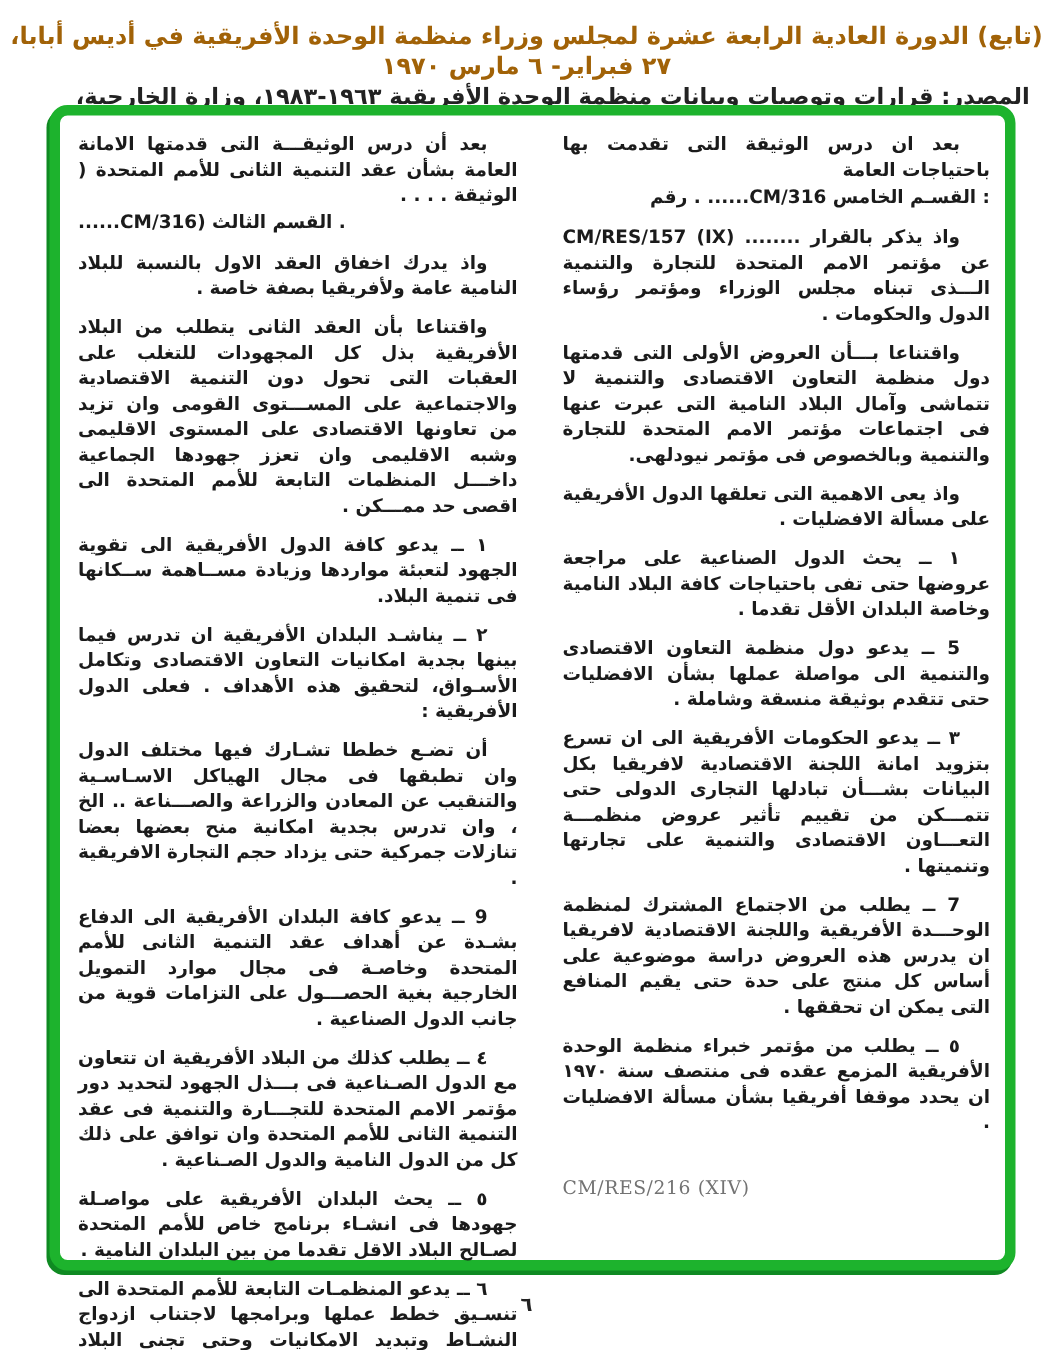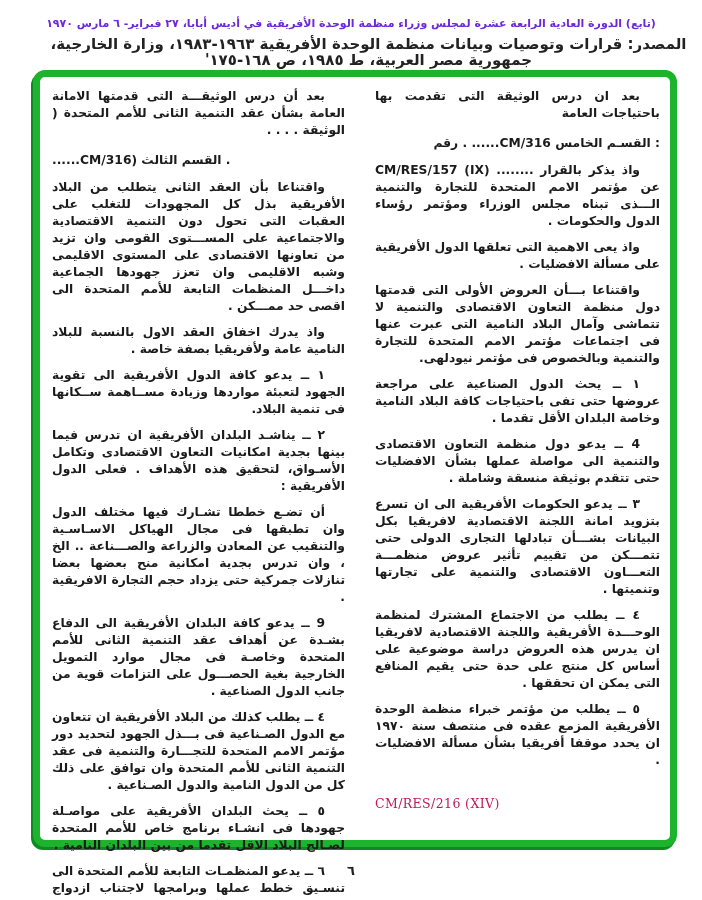--- a/index.html
+++ b/index.html
@@ -8,22 +8,22 @@
     width:702px;height:900px;
     margin:0 auto;
     background:#ffffff;
     font-family:"DejaVu Sans", sans-serif;
     color:#141414;
     overflow:hidden;
   }
   
   .hdr{position:absolute;top:14px;left:0;right:0;text-align:center;direction:rtl;}
   .hdr-line1{
-    font-size:11px;font-weight:bold;letter-spacing:0;
-    color:#6d28d9;line-height:20px;
+    font-size:16px;font-weight:bold;letter-spacing:0;
+    color:#a16207;line-height:20px;
   }
   .hdr-line2{
     font-size:15px;font-weight:bold;color:#222;line-height:16px;margin-top:2px;padding-left:35px;
   }
   
   .frame{
     position:absolute;left:33px;top:70px;
     width:644px;height:777px;
     box-sizing:border-box;
     border:7px solid #1db32d;
@@ -33,28 +33,28 @@
     display:flex;
     direction:rtl;              
     gap:30px;
     padding:11px 10px 8px 12px;
   }
   .col{direction:rtl;font-size:12.3px;line-height:17px;font-weight:bold;color:#1b1b1b;}
   .col-right{width:285px;flex:0 0 285px;}
   .col-left{width:293px;flex:0 0 293px;}
   
   .blk{margin:0 0 9px 0;text-align:justify;direction:rtl;text-indent:20px;}
-  .p-open{margin-bottom:13px;}
+  .p-open{margin-bottom:1px;}
   .ltr-right{direction:ltr;text-align:right;text-indent:0;margin-bottom:10px;}
   .ltr-center{direction:ltr;text-align:left;text-indent:0;margin-bottom:10px;}
   .code{
     direction:ltr;text-align:left;text-indent:0;
     font-family:"DejaVu Serif", serif;font-weight:normal;
     font-size:12.5px;letter-spacing:.4px;
-    margin:26px 0 16px 0;color:#be185d;
+    margin:26px 0 16px 0;color:#737373;
   }
   
   .pagenum{
     position:absolute;bottom:22px;left:0;right:0;
     text-align:center;font-size:13px;font-weight:bold;color:#222;
   }
 </style>
 </head>
 <body>
 
@@ -63,34 +63,34 @@
   <header class="hdr">
     <div class="hdr-line1">(تابع) الدورة العادية الرابعة عشرة لمجلس وزراء منظمة الوحدة الأفريقية في أديس أبابا، ٢٧ فبراير- ٦ مارس ١٩٧٠</div>
     <div class="hdr-line2">المصدر: قرارات وتوصيات وبيانات منظمة الوحدة الأفريقية ١٩٦٣-١٩٨٣، وزارة الخارجية، جمهورية مصر العربية، ط ١٩٨٥، ص ١٦٨-١٧٥'</div>
   </header>
 
   <main class="frame" style="border-color: rgb(29, 179, 45); box-shadow: rgb(15, 138, 34) -2px 3px 0px 0px;">
     <section class="col col-right" id="col-right">
         <p class="blk p-open">بعد ان درس الوثيقة التى تقدمت بها باحتياجات العامة</p>
         <p class="blk ltr-right">رقم . ......CM/316 القسـم الخامس :</p>
         <p class="blk p">واذ يذكر بالقرار ........ CM/RES/157 (IX) عن مؤتمر الامم المتحدة للتجارة والتنمية الـــذى تبناه مجلس الوزراء ومؤتمر رؤساء الدول والحكومات .</p>
+        <p class="blk p">واقتناعا بـــأن العروض الأولى التى قدمتها دول منظمة التعاون الاقتصادى والتنمية لا تتماشى وآمال البلاد النامية التى عبرت عنها فى اجتماعات مؤتمر الامم المتحدة للتجارة والتنمية وبالخصوص فى مؤتمر نيودلهى.</p>
         <p class="blk p">واذ يعى الاهمية التى تعلقها الدول الأفريقية على مسألة الافضليات .</p>
-        <p class="blk p">واقتناعا بـــأن العروض الأولى التى قدمتها دول منظمة التعاون الاقتصادى والتنمية لا تتماشى وآمال البلاد النامية التى عبرت عنها فى اجتماعات مؤتمر الامم المتحدة للتجارة والتنمية وبالخصوص فى مؤتمر نيودلهى.</p>
         <p class="blk p">١ ــ يحث الدول الصناعية على مراجعة عروضها حتى تفى باحتياجات كافة البلاد النامية وخاصة البلدان الأقل تقدما .</p>
-        <p class="blk p">4 ــ يدعو دول منظمة التعاون الاقتصادى والتنمية الى مواصلة عملها بشأن الافضليات حتى تتقدم بوثيقة منسقة وشاملة .</p>
+        <p class="blk p">5 ــ يدعو دول منظمة التعاون الاقتصادى والتنمية الى مواصلة عملها بشأن الافضليات حتى تتقدم بوثيقة منسقة وشاملة .</p>
         <p class="blk p">٣ ــ يدعو الحكومات الأفريقية الى ان تسرع بتزويد امانة اللجنة الاقتصادية لافريقيا بكل البيانات بشـــأن تبادلها التجارى الدولى حتى تتمـــكن من تقييم تأثير عروض منظمـــة التعـــاون الاقتصادى والتنمية على تجارتها وتنميتها .</p>
-        <p class="blk p">٤ ــ يطلب من الاجتماع المشترك لمنظمة الوحـــدة الأفريقية واللجنة الاقتصادية لافريقيا ان يدرس هذه العروض دراسة موضوعية على أساس كل منتج على حدة حتى يقيم المنافع التى يمكن ان تحققها .</p>
+        <p class="blk p">7 ــ يطلب من الاجتماع المشترك لمنظمة الوحـــدة الأفريقية واللجنة الاقتصادية لافريقيا ان يدرس هذه العروض دراسة موضوعية على أساس كل منتج على حدة حتى يقيم المنافع التى يمكن ان تحققها .</p>
         <p class="blk p">٥ ــ يطلب من مؤتمر خبراء منظمة الوحدة الأفريقية المزمع عقده فى منتصف سنة ١٩٧٠ ان يحدد موقفا أفريقيا بشأن مسألة الافضليات .</p>
         <p class="blk code">CM/RES/216 (XIV)</p>
       </section>
     <section class="col col-left" id="col-left">
         <p class="blk p-open">بعد أن درس الوثيقـــة التى قدمتها الامانة العامة بشأن عقد التنمية الثانى للأمم المتحدة ( الوثيقة . . . .</p>
         <p class="blk ltr-center">......CM/316) القسم الثالث .</p>
+        <p class="blk p">واذ يدرك اخفاق العقد الاول بالنسبة للبلاد النامية عامة ولأفريقيا بصفة خاصة .</p>
         <p class="blk p">واقتناعا بأن العقد الثانى يتطلب من البلاد الأفريقية بذل كل المجهودات للتغلب على العقبات التى تحول دون التنمية الاقتصادية والاجتماعية على المســـتوى القومى وان تزيد من تعاونها الاقتصادى على المستوى الاقليمى وشبه الاقليمى وان تعزز جهودها الجماعية داخـــل المنظمات التابعة للأمم المتحدة الى اقصى حد ممـــكن .</p>
-        <p class="blk p">واذ يدرك اخفاق العقد الاول بالنسبة للبلاد النامية عامة ولأفريقيا بصفة خاصة .</p>
         <p class="blk p">١ ــ يدعو كافة الدول الأفريقية الى تقوية الجهود لتعبئة مواردها وزيادة مســاهمة ســكانها فى تنمية البلاد.</p>
         <p class="blk p">٢ ــ يناشـد البلدان الأفريقية ان تدرس فيما بينها بجدية امكانيات التعاون الاقتصادى وتكامل الأسـواق، لتحقيق هذه الأهداف . فعلى الدول الأفريقية :</p>
         <p class="blk p">أن تضـع خططا تشـارك فيها مختلف الدول وان تطبقها فى مجال الهياكل الاسـاسـية والتنقيب عن المعادن والزراعة والصـــناعة .. الخ ، وان تدرس بجدية امكانية منح بعضها بعضا تنازلات جمركية حتى يزداد حجم التجارة الافريقية .</p>
         <p class="blk p">9 ــ يدعو كافة البلدان الأفريقية الى الدفاع بشـدة عن أهداف عقد التنمية الثانى للأمم المتحدة وخاصـة فى مجال موارد التمويل الخارجية بغية الحصـــول على التزامات قوية من جانب الدول الصناعية .</p>
         <p class="blk p">٤ ــ يطلب كذلك من البلاد الأفريقية ان تتعاون مع الدول الصـناعية فى بـــذل الجهود لتحديد دور مؤتمر الامم المتحدة للتجـــارة والتنمية فى عقد التنمية الثانى للأمم المتحدة وان توافق على ذلك كل من الدول النامية والدول الصـناعية .</p>
         <p class="blk p">٥ ــ يحث البلدان الأفريقية على مواصـلة جهودها فى انشـاء برنامج خاص للأمم المتحدة لصـالح البلاد الاقل تقدما من بين البلدان النامية .</p>
         <p class="blk p">٦ ــ يدعو المنظمـات التابعة للأمم المتحدة الى تنسـيق خطط عملها وبرامجها لاجتناب ازدواج النشـاط وتبديد الامكانيات وحتى تجنى البلاد النامية اكبر منفعة من عقد التنمية الثانى .</p>
       </section>
   </main>
 

